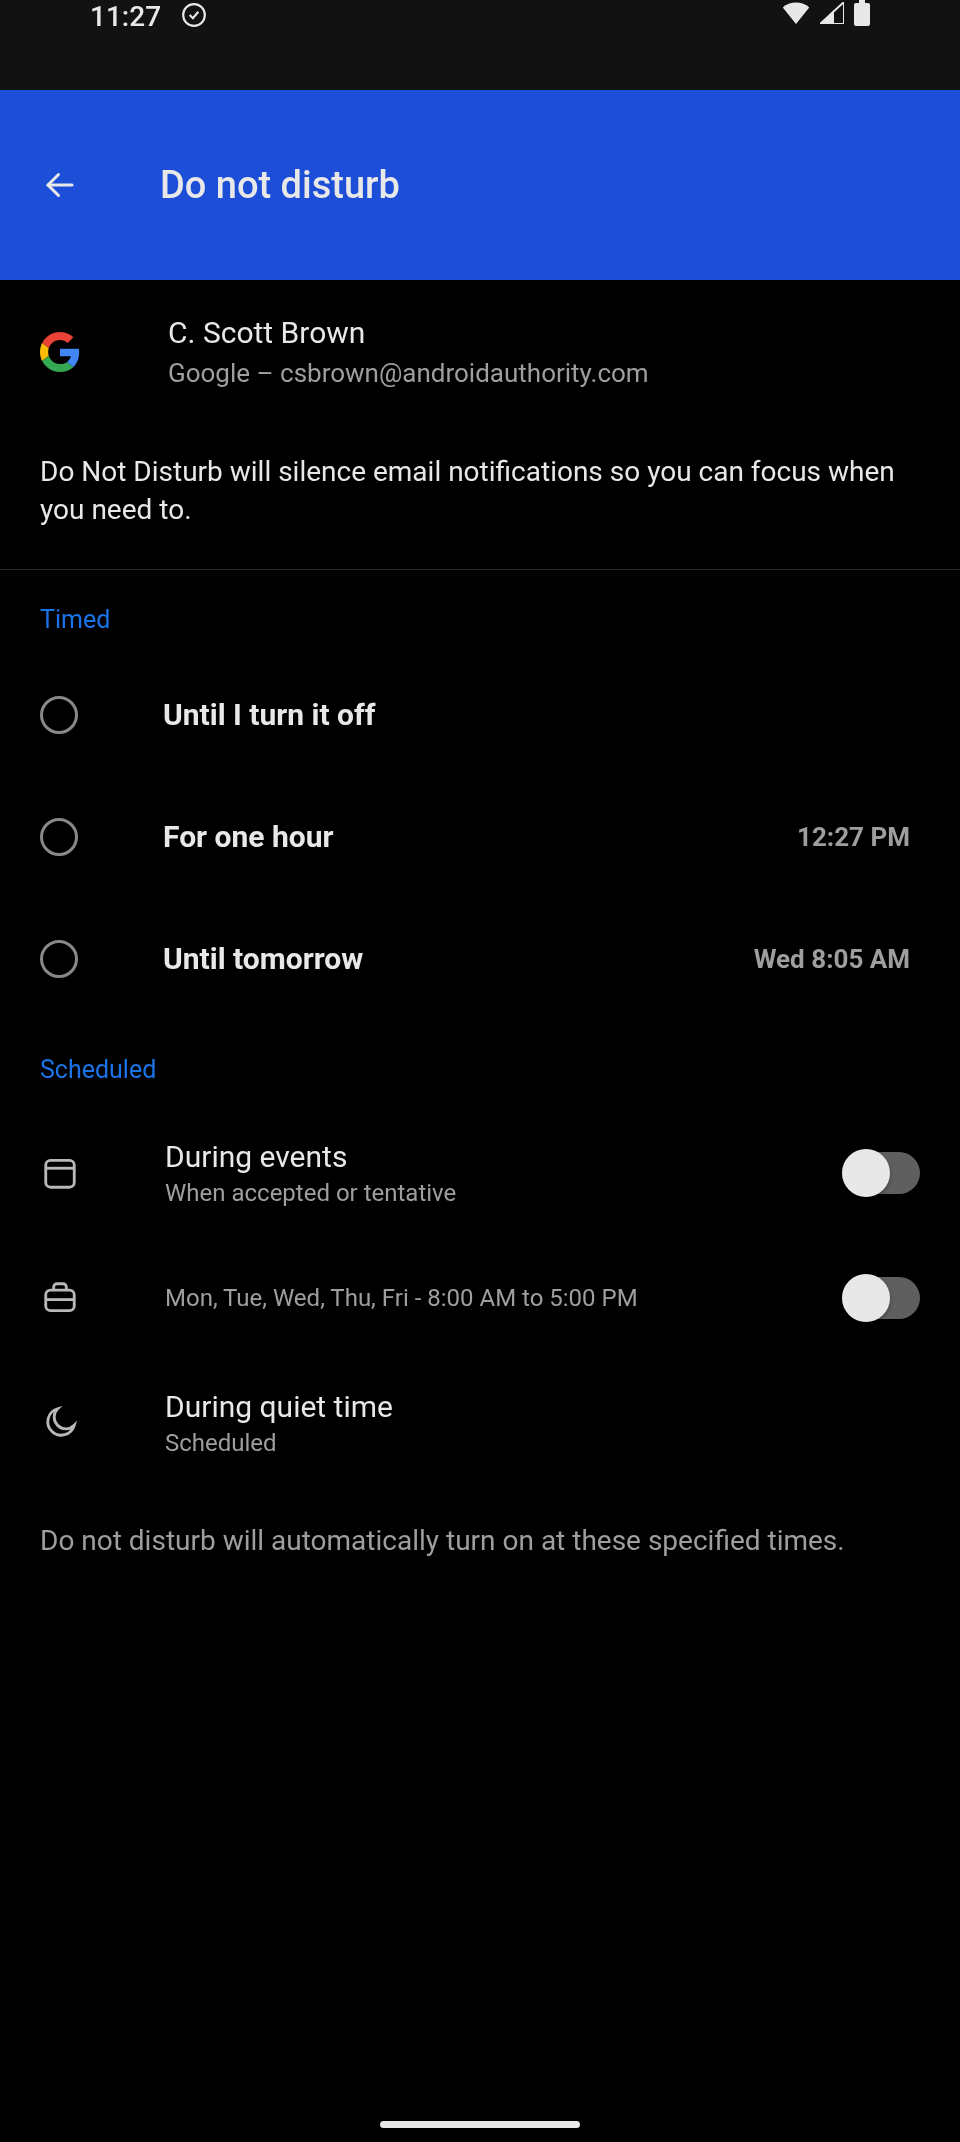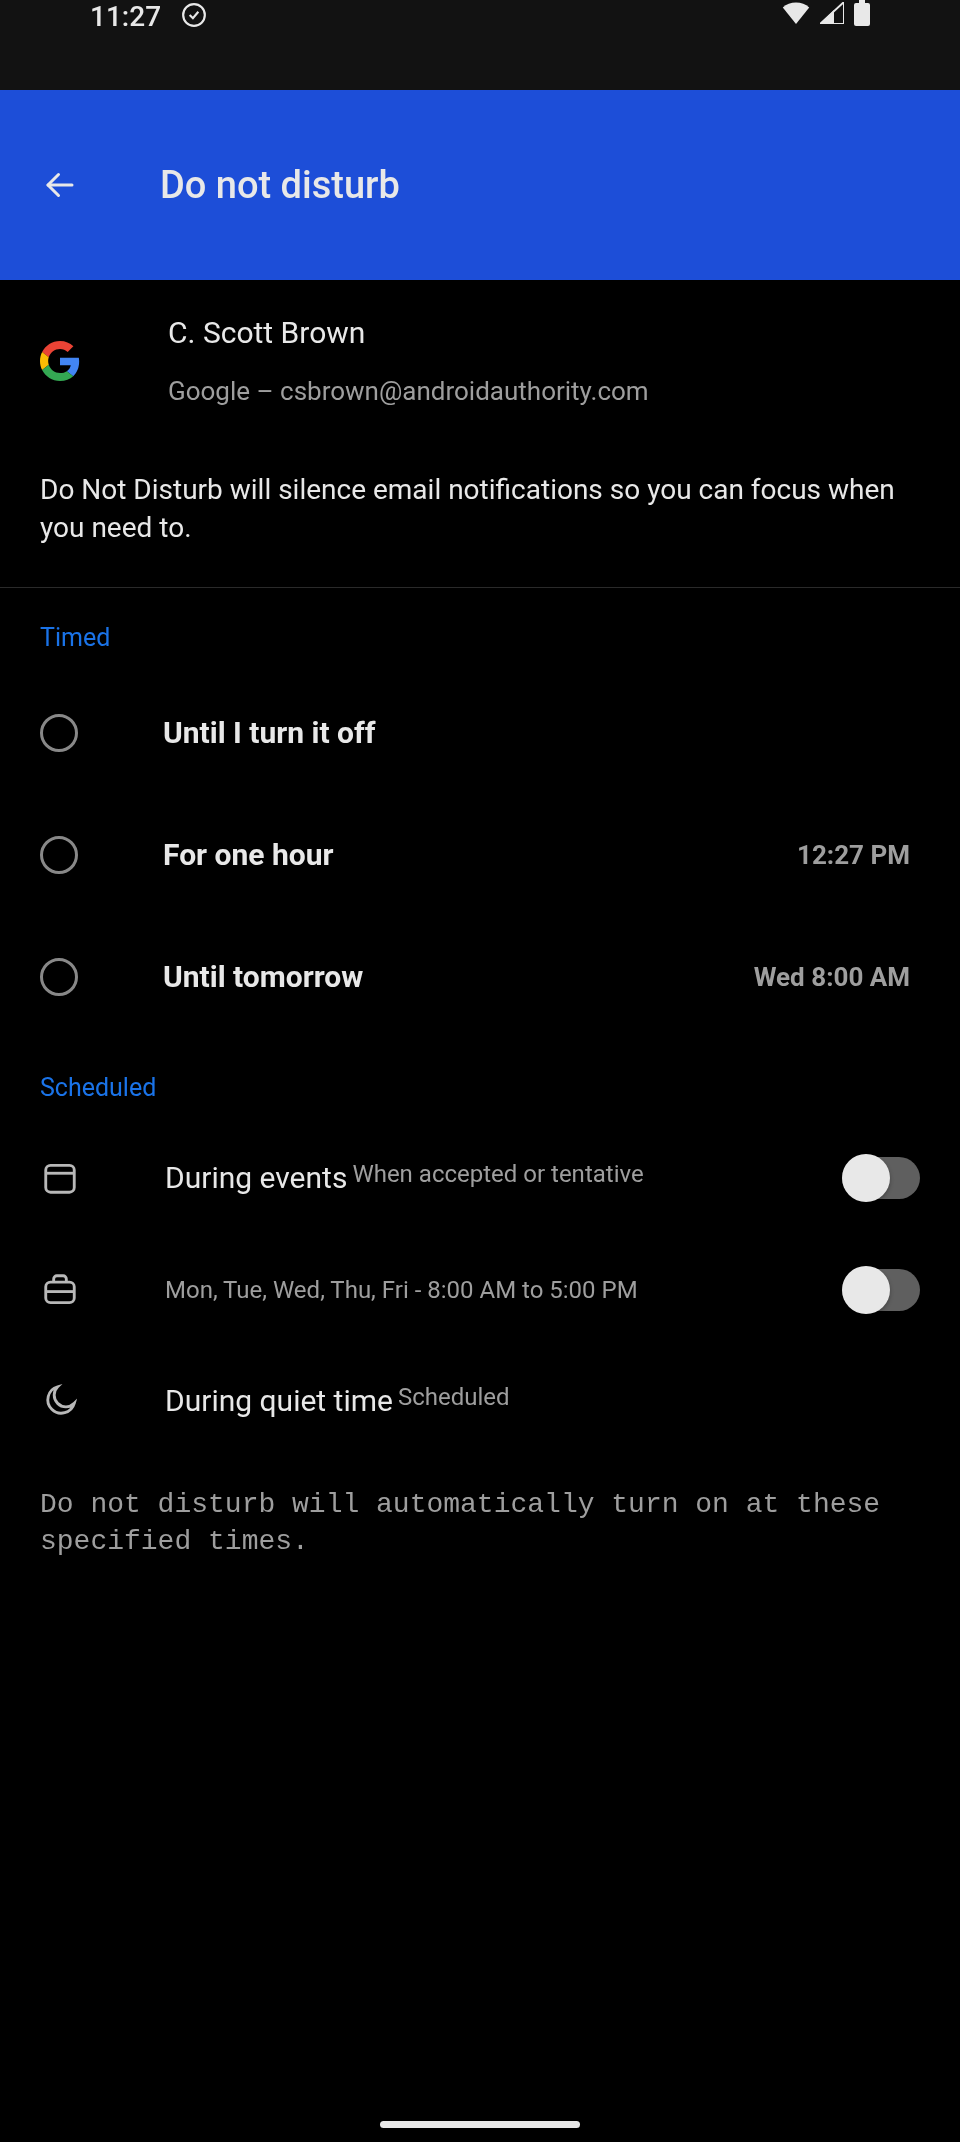--- a/index.html
+++ b/index.html
@@ -74,21 +74,21 @@
       gap: 88px;
     }
     .google-logo {
       width: 40px;
       height: 40px;
       flex-shrink: 0;
     }
     .account-info {
       display: flex;
       flex-direction: column;
-      gap: 26px;
+      gap: 8px;
     }
     .account-name {
       font-size: 30px;
       color: #e8e8e8;
     }
     .account-email {
       font-size: 26px;
       color: #9e9e9e;
     }
     
@@ -156,21 +156,21 @@
       width: 40px;
       height: 40px;
       flex-shrink: 0;
       display: flex;
       align-items: center;
       justify-content: center;
     }
     .toggle-content {
       flex: 1;
       display: flex;
-      flex-direction: row;
+      flex-direction: column;
       gap: 5px;
     }
     .toggle-title {
       font-size: 30px;
       color: #e8e8e8;
     }
     .toggle-subtitle {
       font-size: 24px;
       color: #9e9e9e;
     }
@@ -193,21 +193,20 @@
       border-radius: 50%;
       box-shadow: 0 2px 4px rgba(0,0,0,0.3);
     }
     
     
     .bottom-description {
       padding: 30px 40px;
       font-size: 28px;
       color: #9e9e9e;
       line-height: 1.35;
-      font-family: Liberation Mono, monospace;
     }
     
     
     .nav-pill {
       position: absolute;
       bottom: 14px;
       left: 50%;
       transform: translateX(-50%);
       width: 200px;
       height: 7px;
@@ -292,21 +291,21 @@
   <div class="radio-content">
     <span class="radio-label">For one hour</span>
     <span class="radio-meta">12:27 PM</span>
   </div>
 </div>
 
 <div class="radio-option">
   <div class="radio-circle"></div>
   <div class="radio-content">
     <span class="radio-label">Until tomorrow</span>
-    <span class="radio-meta">Wed 8:00 AM</span>
+    <span class="radio-meta">Wed 8:05 AM</span>
   </div>
 </div>
 
 <div class="section-header">Scheduled</div>
 
 <div class="toggle-option">
   <div class="toggle-icon">
     <svg width="38" height="38" viewBox="0 0 24 24" fill="none" stroke="#b8b8b8" stroke-width="1.8">
       <rect x="3" y="4" width="18" height="17" rx="3"></rect>
       <line x1="3" y1="9" x2="21" y2="9"></line>

